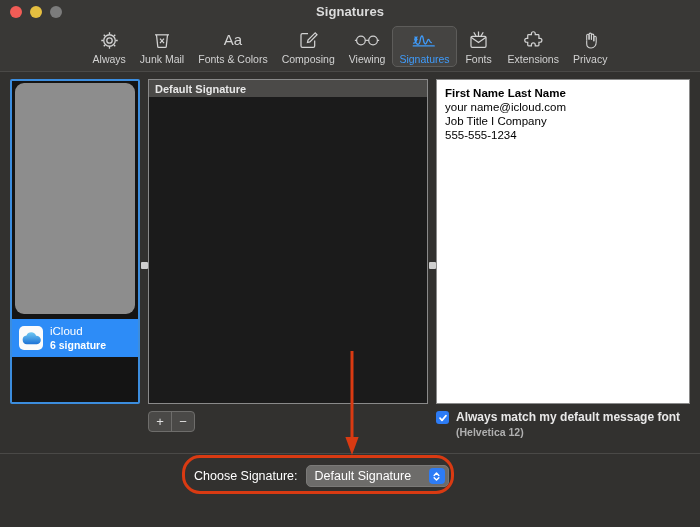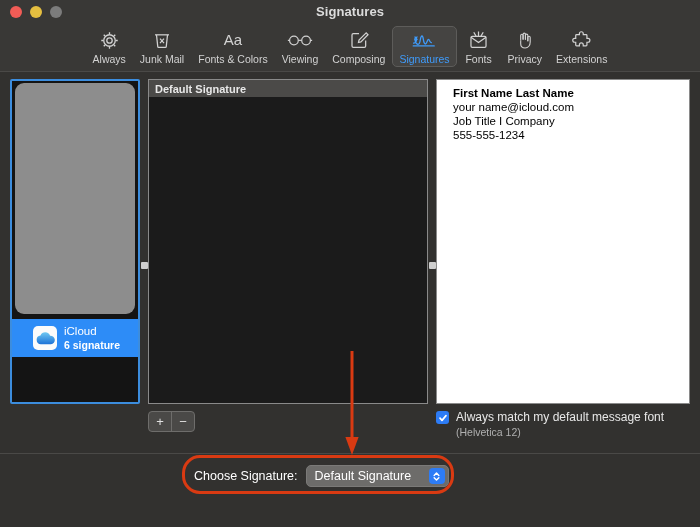--- a/index.html
+++ b/index.html
@@ -121,21 +121,21 @@
     background: #8d8d8d;
     border-radius: 9px;
   }
   #account-row {
     position: absolute;
     left: 0; top: 238px;
     width: 126px; height: 38px;
     background: #2d8cf7;
     display: flex;
     align-items: center;
-    padding-left: 21px;
+    padding-left: 7px;
     box-sizing: border-box;
   }
   #account-icon {
     width: 24px; height: 24px;
     border-radius: 5px;
     background: #fbfbfb;
     display: flex;
     align-items: center;
     justify-content: center;
     flex: 0 0 auto;
@@ -199,21 +199,21 @@
   .pm-sep { width: 1px; background: #6e6d6b; }
 
   
   #preview-panel {
     position: absolute;
     left: 436px; top: 7px;
     width: 254px; height: 325px;
     background: #ffffff;
     border: 1px solid #8a8a8a;
     box-sizing: border-box;
-    padding: 6px 16px;
+    padding: 6px 8px;
     overflow: hidden;
   }
   .pv-line {
     font-size: 11.5px;
     color: #000000;
     line-height: 14px;
     white-space: nowrap;
   }
   .pv-line.bold { font-weight: bold; }
 
@@ -231,21 +231,21 @@
     align-items: center;
     justify-content: center;
     flex: 0 0 auto;
     margin-top: 1px;
     margin-right: 7px;
   }
   .cbox svg { display: block; }
   .cblabel { font-size: 12px; color: #e8e8e8; line-height: 15px; }
   .cbsub   { font-size: 10.5px; color: #b0b0b0; line-height: 14px; }
 
-  #match-font-row { left: 436px; top: 338px; }
+  #match-font-row { left: 436px; top: 338px; font-weight: bold; }
 
   
   #bottom-divider {
     position: absolute;
     left: 0; top: 381px;
     width: 700px; height: 1px;
     background: #4a4947;
   }
 
   
@@ -346,81 +346,81 @@
       <span class="tb-icon">
         <svg width="30" height="20" viewBox="0 0 34 20">
           <text x="17" y="16" text-anchor="middle" font-family="'Liberation Sans',sans-serif" font-size="17" fill="#d2d2d2">Aa</text>
         </svg>
       </span>
       <span class="tb-label">Fonts &amp; Colors</span>
     </div>
 
     <div class="tb-item">
       <span class="tb-icon">
+        <svg width="20" height="20" viewBox="0 0 24 24" fill="none" stroke="#d2d2d2" stroke-width="1.5">
+          <path d="M20 12.6v6.6a1.6 1.6 0 0 1-1.6 1.6H5.2A1.6 1.6 0 0 1 3.6 19.2V5.9a1.6 1.6 0 0 1 1.6-1.6h6.8"></path>
+          <path d="M20.6 3.4L12 12.2l-0.6 2.8 2.9-0.7 8.5-8.6z"></path>
+        </svg>
+      </span>
+      <span class="tb-label">Composing</span>
+    </div>
+
+    <div class="tb-item">
+      <span class="tb-icon">
         <svg width="26" height="16" viewBox="0 0 30 16" fill="none" stroke="#d2d2d2" stroke-width="1.4">
           <circle cx="8" cy="8.6" r="5"></circle>
           <circle cx="22" cy="8.6" r="5"></circle>
           <path d="M13 8.4h4"></path>
           <path d="M3 8.4h-2M27 8.4h2"></path>
         </svg>
       </span>
       <span class="tb-label">Viewing</span>
     </div>
 
-    <div class="tb-item">
-      <span class="tb-icon">
-        <svg width="20" height="20" viewBox="0 0 24 24" fill="none" stroke="#d2d2d2" stroke-width="1.5">
-          <path d="M20 12.6v6.6a1.6 1.6 0 0 1-1.6 1.6H5.2A1.6 1.6 0 0 1 3.6 19.2V5.9a1.6 1.6 0 0 1 1.6-1.6h6.8"></path>
-          <path d="M20.6 3.4L12 12.2l-0.6 2.8 2.9-0.7 8.5-8.6z"></path>
-        </svg>
-      </span>
-      <span class="tb-label">Composing</span>
-    </div>
-
     <div class="tb-item selected">
       <span class="tb-icon">
         <svg width="26" height="20" viewBox="0 0 30 20" fill="none" stroke="#3f9bfa" stroke-width="1.5" stroke-linecap="round">
           <path d="M3 13.6c2-0.3 3.1-2.2 3.4-4.1.2-1.4-.3-2.4-1.1-2.2-1 .3-.9 2.4-.3 4.3.6 2 1.8 3.4 3.1 3.4 1.6 0 2.2-2.2 2.6-5 .4-2.6 1-4.6 2-4.6 1.1 0 1.3 2.3 1.7 4.8.4 2.4 1 4.4 2.1 4.4 1 0 1.5-1.5 2.1-3 .5-1.3 1-2.3 1.7-2.3.8 0 1 1.4 1.6 2.5.4.8.9 1.3 1.6 1.3"></path>
           <path d="M2.6 16.8h24.2"></path>
           <path d="M4.6 6.4l2.4 2.8M7 6.4L4.6 9.2"></path>
         </svg>
       </span>
       <span class="tb-label">Signatures</span>
     </div>
 
     <div class="tb-item">
       <span class="tb-icon">
         <svg width="21" height="21" viewBox="0 0 24 24" fill="none" stroke="#d2d2d2" stroke-width="1.4">
           <rect x="3.4" y="7.4" width="17.2" height="12.4" rx="1.4"></rect>
           <path d="M3.4 8.2l8.6 6.2 8.6-6.2"></path>
           <path d="M6.6 2.6l2.6 4.4M17.4 2.6l-2.6 4.4M12 1.8v5.2"></path>
         </svg>
       </span>
       <span class="tb-label">Fonts</span>
+    </div>
+
+    <div class="tb-item">
+      <span class="tb-icon">
+        <svg width="21" height="21" viewBox="0 0 24 24" fill="none" stroke="#d2d2d2" stroke-width="1.4">
+          <path d="M9.6 4.2a2.2 2.2 0 0 1 4.4 0v1.2h3.2a1 1 0 0 1 1 1v3.2h1.2a2.2 2.2 0 0 1 0 4.4h-1.2v3.2a1 1 0 0 1-1 1h-3.2v-1.2a2.2 2.2 0 0 0-4.4 0v1.2H6.4a1 1 0 0 1-1-1v-3.2H4.2a2.2 2.2 0 0 1 0-4.4h1.2V6.4a1 1 0 0 1 1-1h3.2z"></path>
+        </svg>
+      </span>
+      <span class="tb-label">Extensions</span>
     </div>
 
     <div class="tb-item">
       <span class="tb-icon">
         <svg width="19" height="21" viewBox="0 0 24 24" fill="none" stroke="#d2d2d2" stroke-width="1.4">
           <path d="M7.2 12V5.6a1.5 1.5 0 0 1 3 0V11"></path>
           <path d="M10.2 10.8V4.2a1.5 1.5 0 0 1 3 0v6.6"></path>
           <path d="M13.2 11V5.4a1.5 1.5 0 0 1 3 0V13"></path>
           <path d="M16.2 12.8V8.2a1.5 1.5 0 0 1 3 0v5.6c0 4.4-2.6 7.6-6.4 7.6-3.6 0-5.6-2.4-5.6-5.4V12"></path>
         </svg>
       </span>
       <span class="tb-label">Privacy</span>
-    </div>
-
-    <div class="tb-item">
-      <span class="tb-icon">
-        <svg width="21" height="21" viewBox="0 0 24 24" fill="none" stroke="#d2d2d2" stroke-width="1.4">
-          <path d="M9.6 4.2a2.2 2.2 0 0 1 4.4 0v1.2h3.2a1 1 0 0 1 1 1v3.2h1.2a2.2 2.2 0 0 1 0 4.4h-1.2v3.2a1 1 0 0 1-1 1h-3.2v-1.2a2.2 2.2 0 0 0-4.4 0v1.2H6.4a1 1 0 0 1-1-1v-3.2H4.2a2.2 2.2 0 0 1 0-4.4h1.2V6.4a1 1 0 0 1 1-1h3.2z"></path>
-        </svg>
-      </span>
-      <span class="tb-label">Extensions</span>
     </div>
 
   </div>
 
   <div id="content">
 
     <div id="accounts-panel">
       <div id="redacted-row"></div>
       <div id="account-row">
         <div id="account-icon">

